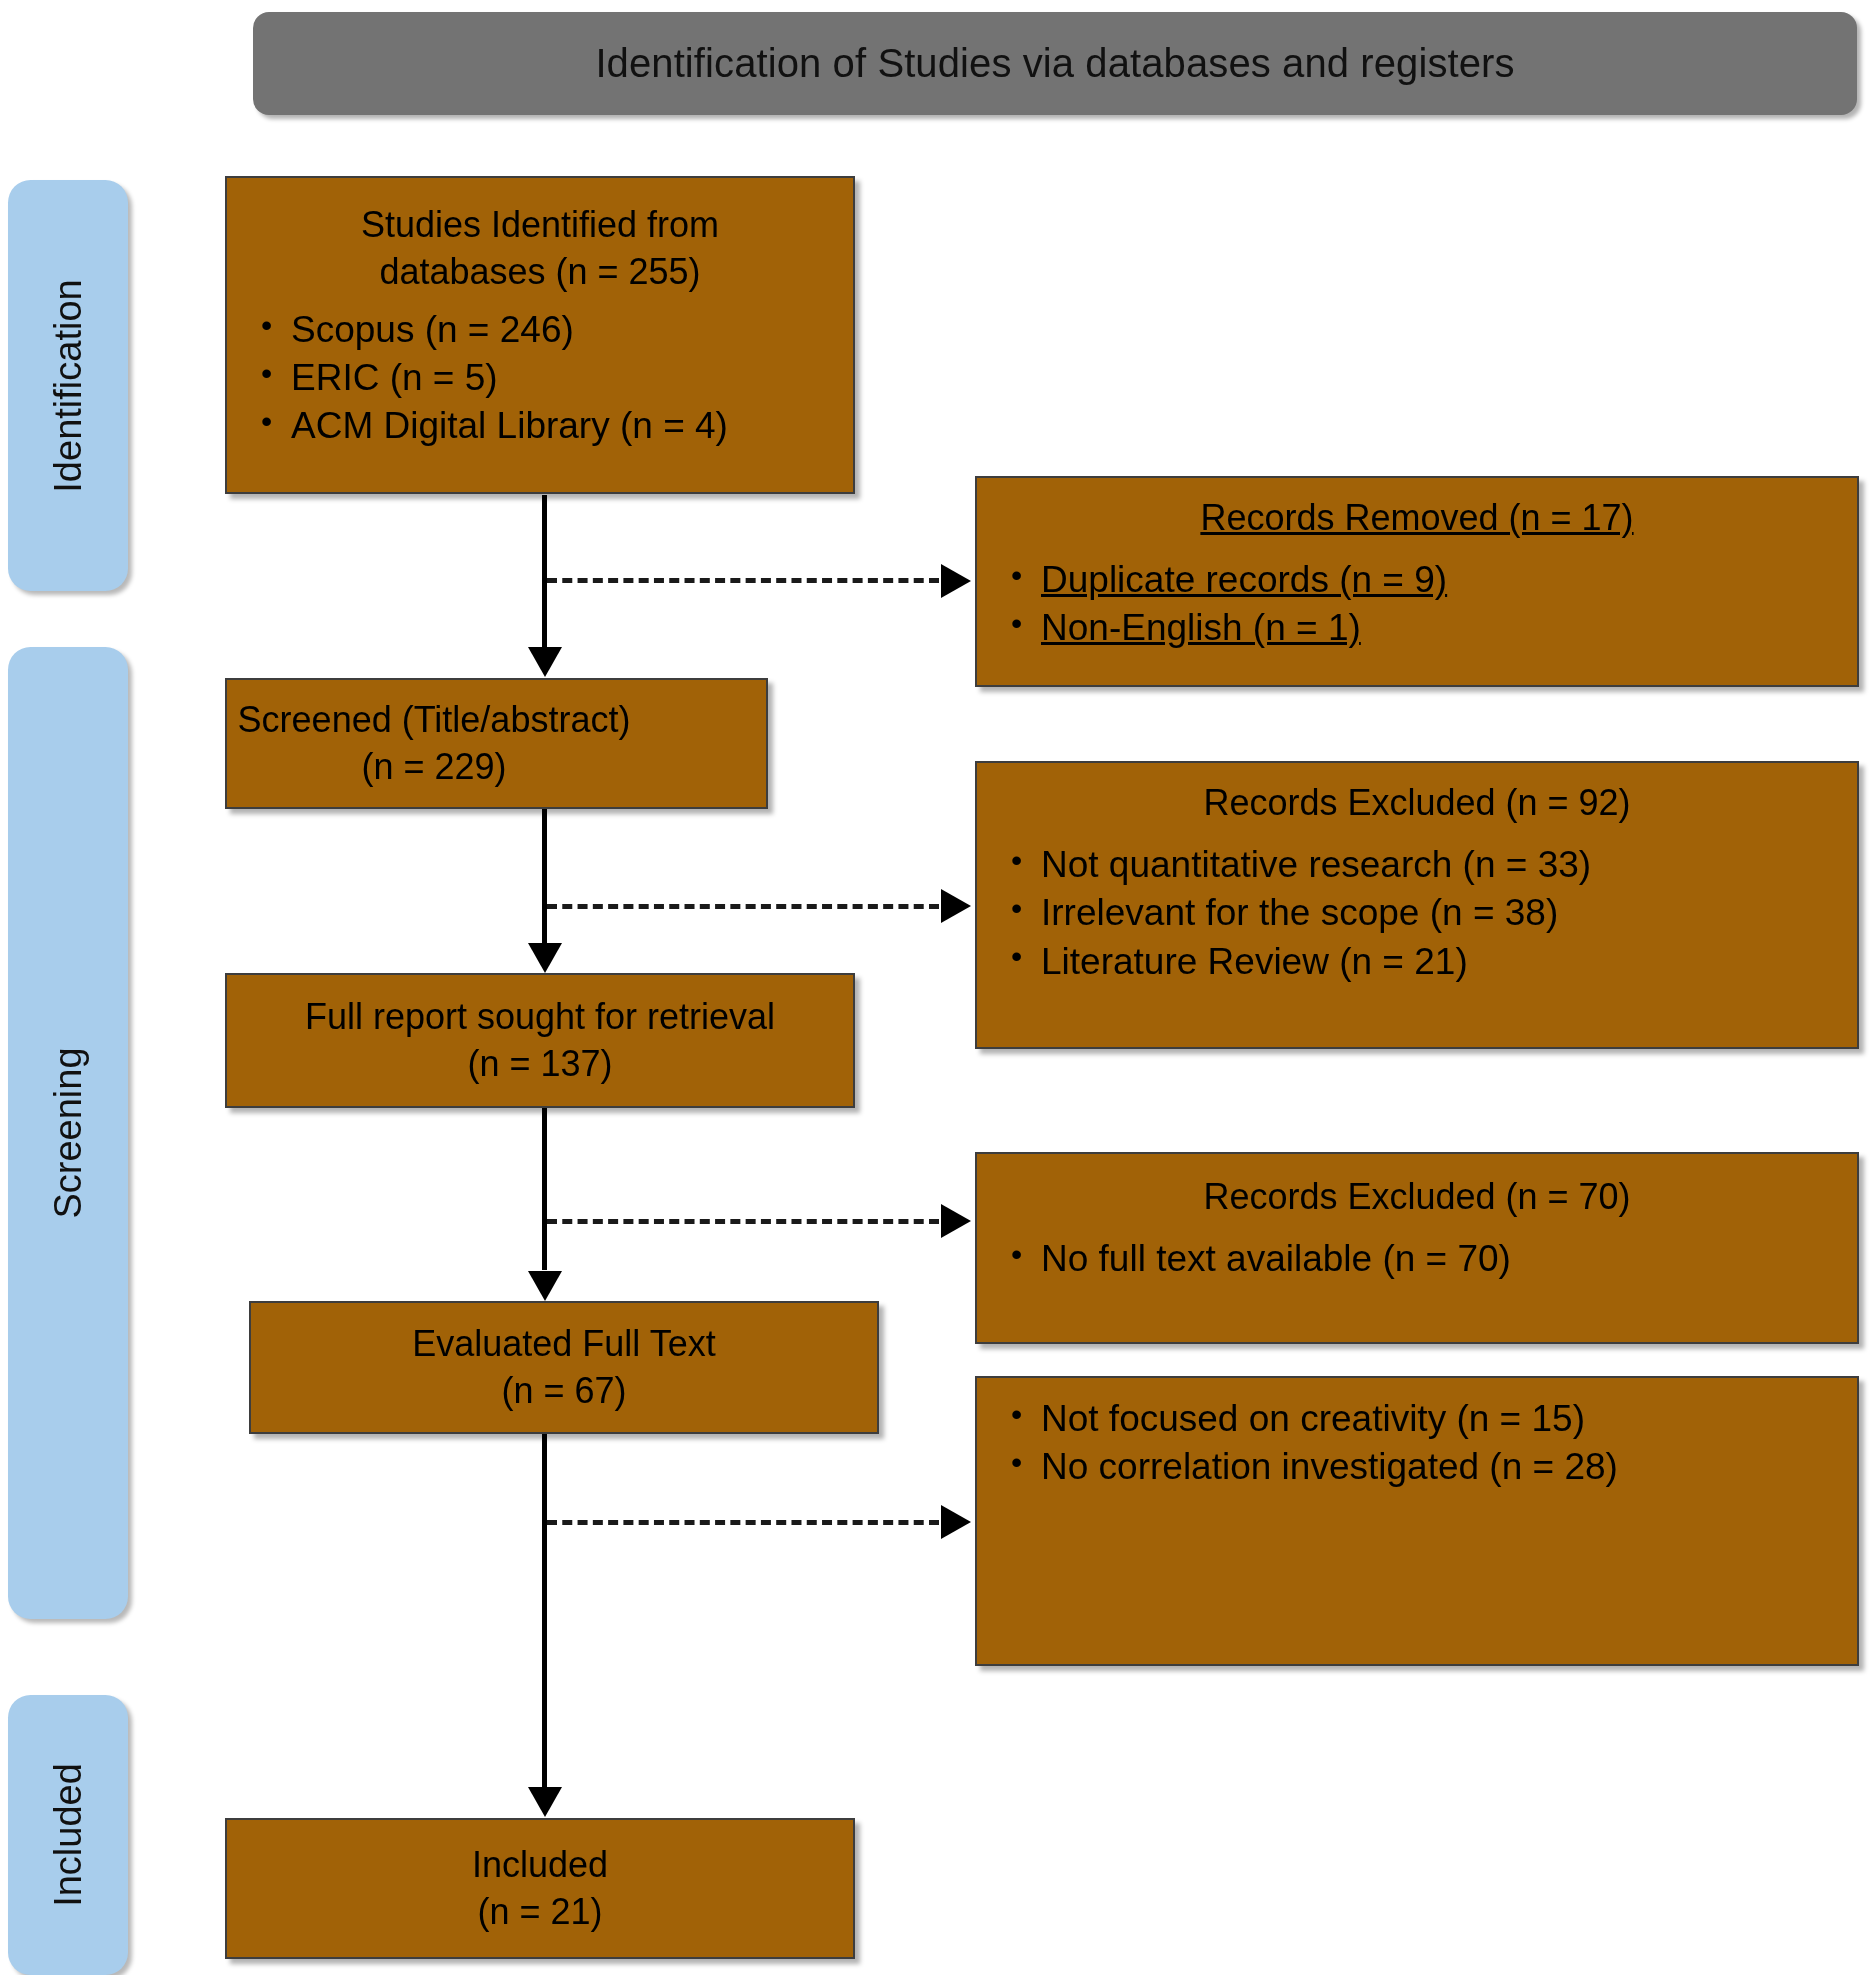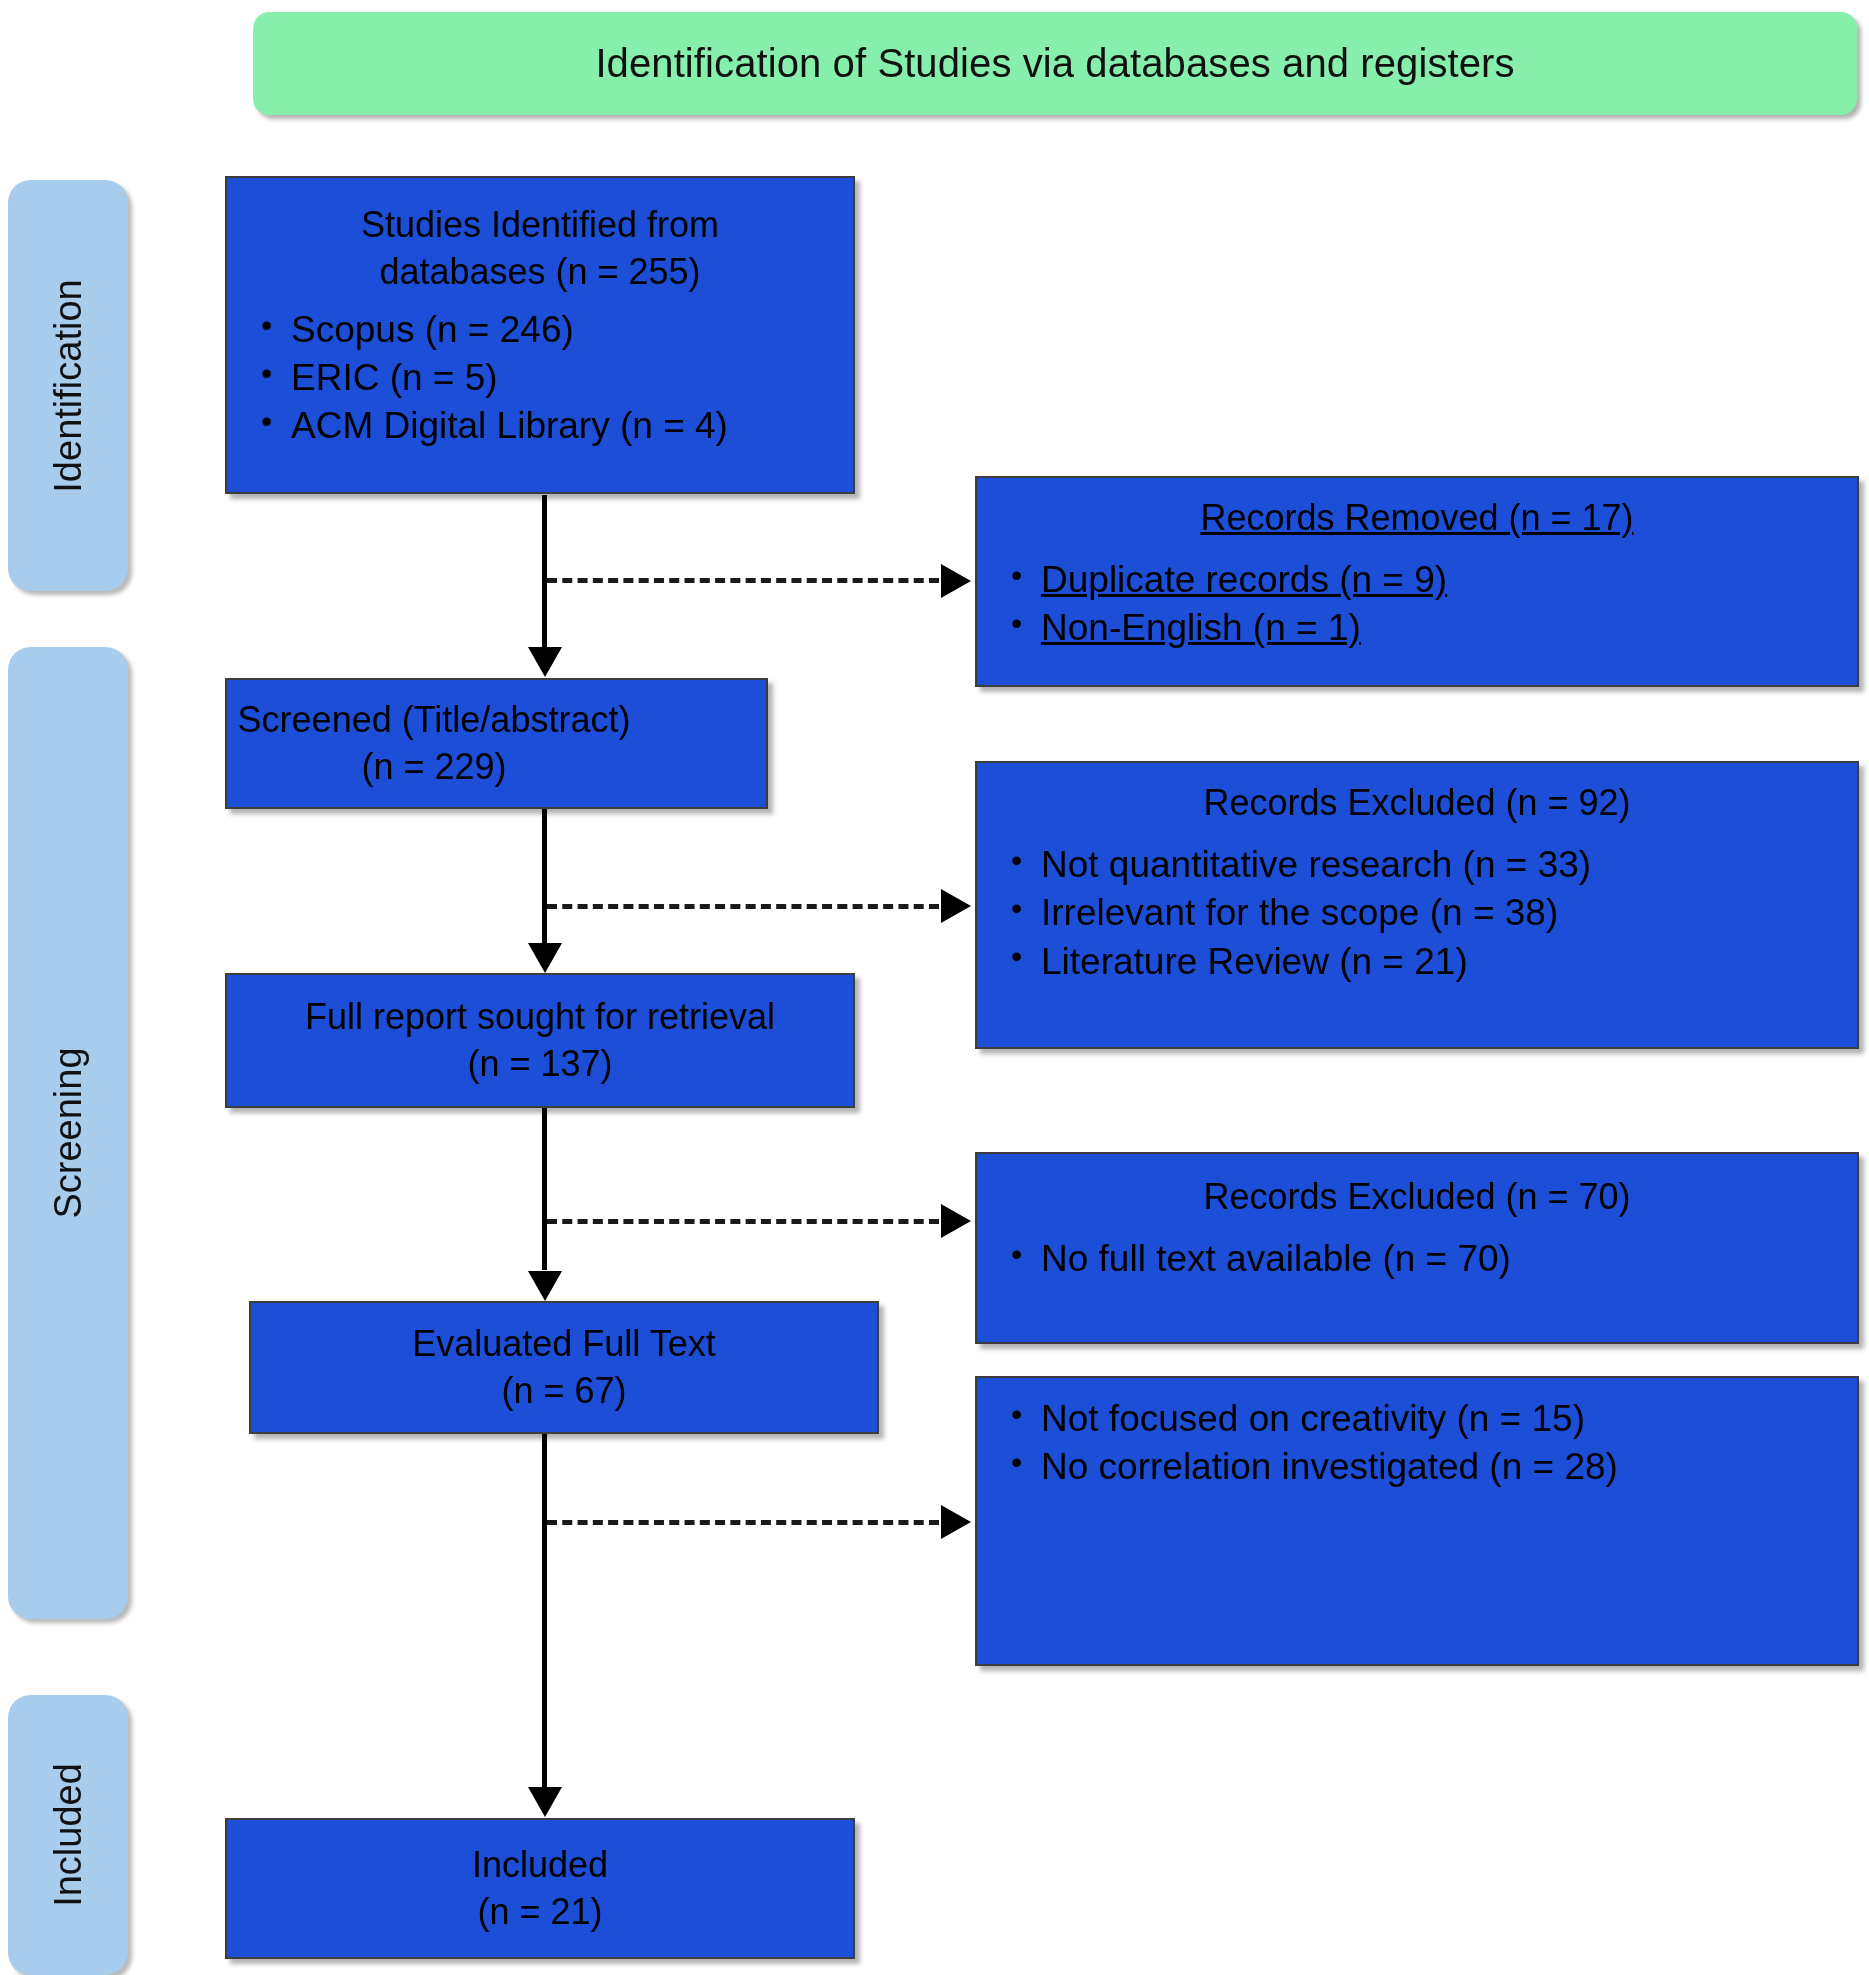--- a/index.html
+++ b/index.html
@@ -16,21 +16,21 @@
     overflow: hidden;
   }
 
   
   #header-banner {
     position: absolute;
     left: 253px;
     top: 12px;
     width: 1604px;
     height: 103px;
-    background: #86efac;
+    background: #737373;
     border-radius: 16px;
     box-shadow: 4px 4px 4.6px rgba(0,0,0,0.30);
     display: flex;
     align-items: center;
     justify-content: center;
     box-sizing: border-box;
   }
   #header-banner .banner-text {
     font-size: 40px;
     font-weight: 400;
@@ -59,21 +59,21 @@
     font-weight: 400;
     color: #111111;
   }
   #stage-identification { left: 8px;  top: 180px;  width: 120px; height: 411px; }
   #stage-screening     { left: 8px;  top: 647px;  width: 120px; height: 972px; }
   #stage-included      { left: 8px;  top: 1695px; width: 120px; height: 280px; }
 
   
   .flow-box {
     position: absolute;
-    background: #1d4ed8;
+    background: #a16207;
     border: 2.7px solid #3d3d3d;
     box-shadow: 4.6px 4.6px 4.6px rgba(0,0,0,0.30);
     box-sizing: border-box;
     padding: 0;
   }
   .box-title {
     text-align: center;
     font-size: 36px;
     line-height: 1.30;
     padding: 0 10.6px;

